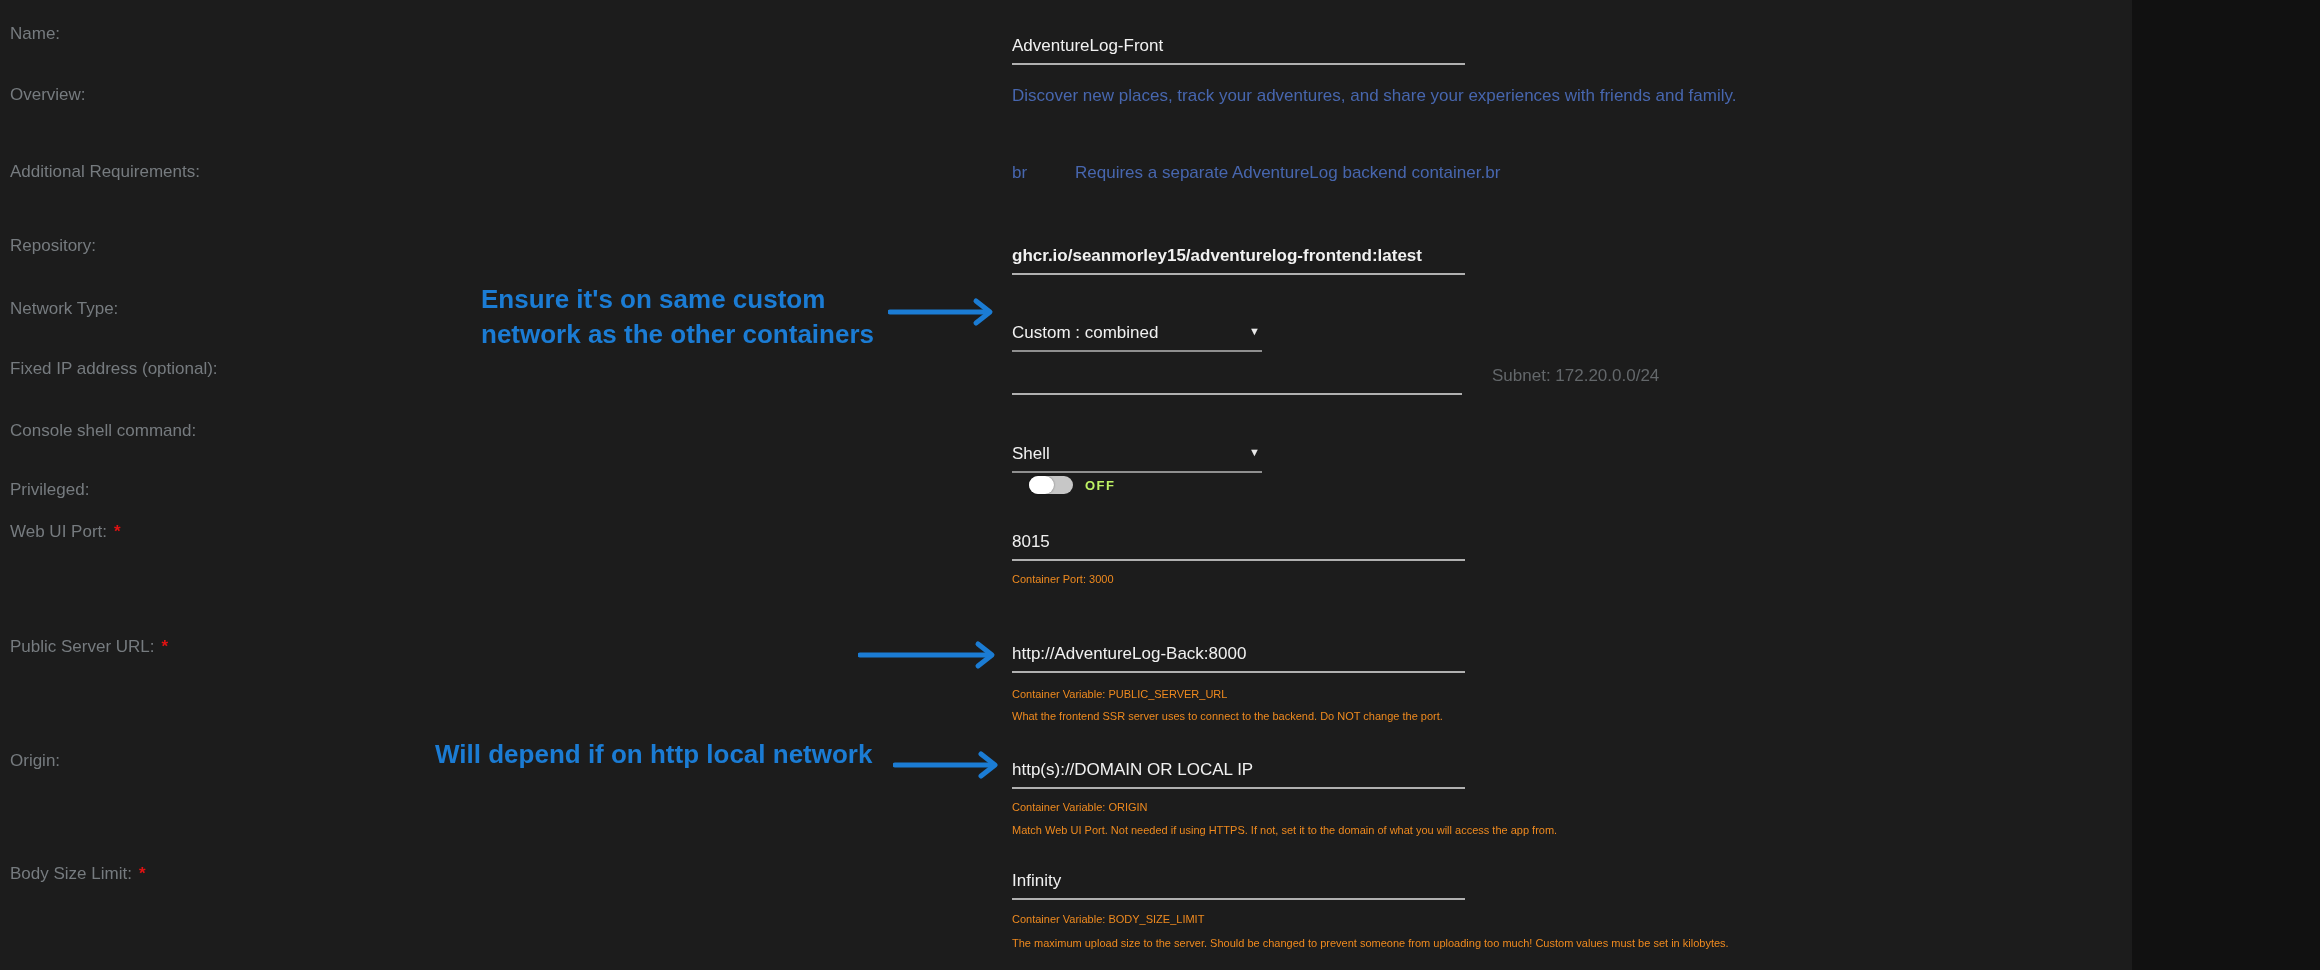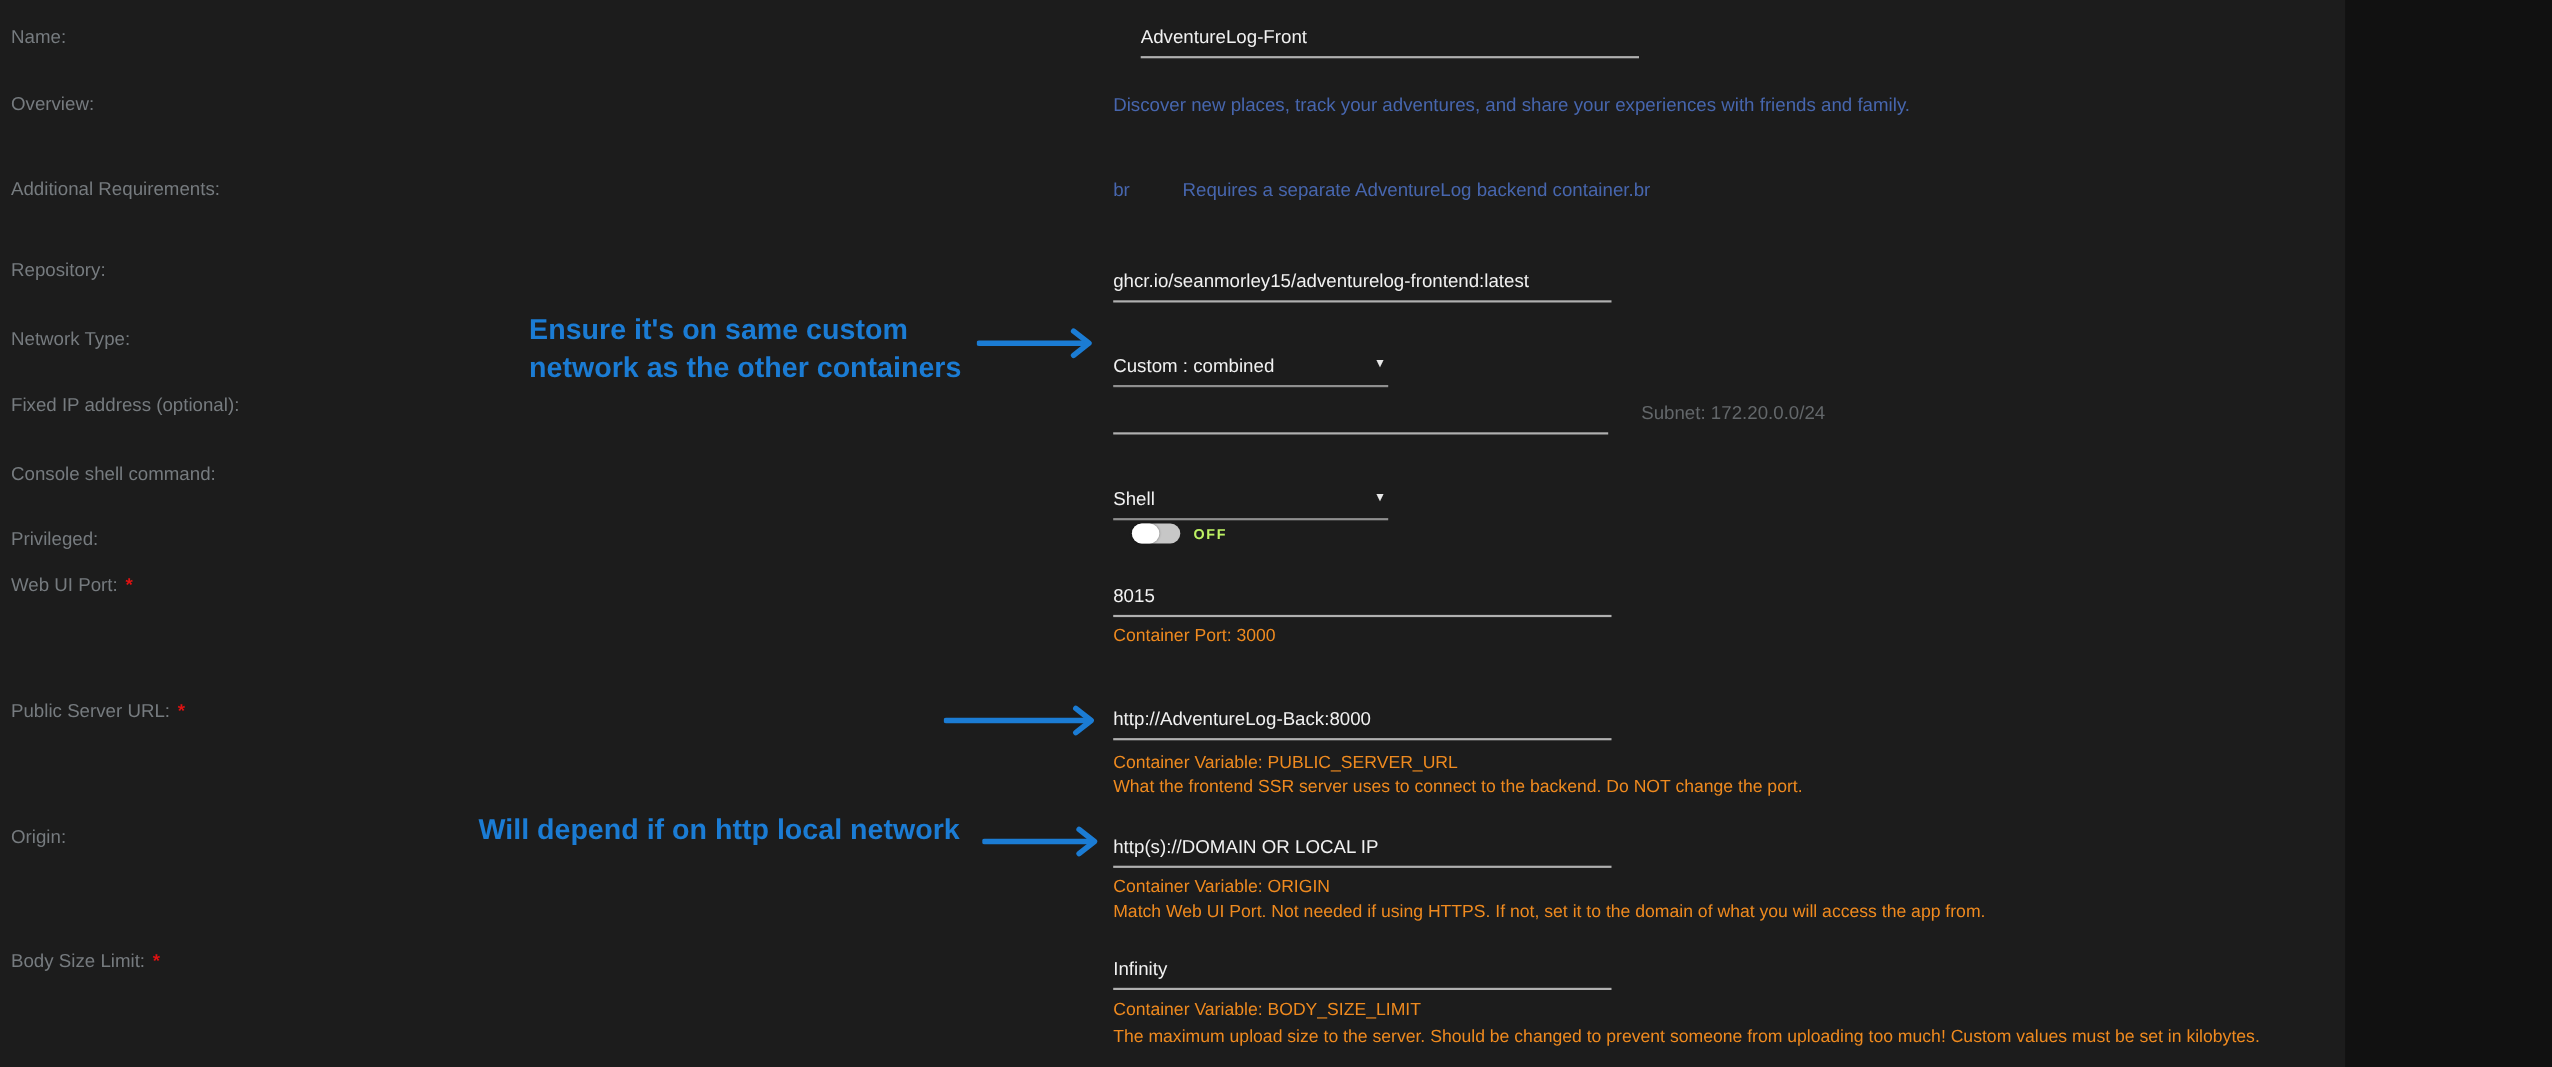--- a/index.html
+++ b/index.html
@@ -22,21 +22,21 @@
   .sel{
     position:absolute;left:1012px;width:250px;
     border-bottom:2px solid #8f8f8f;
     color:#f1f1f1;font-size:17px;line-height:20px;
     padding:0 0 7px 0;cursor:pointer;white-space:nowrap;margin-top:16px;
   }
   .sel .caret{
     position:absolute;right:2px;top:3px;font-size:11px;color:#e8e8e8;line-height:11px;
   }
   .bluetext{position:absolute;color:#4766ae;font-size:17px;line-height:20px;white-space:nowrap;}
-  .help{position:absolute;left:1012px;color:#ef8a1f;font-size:16px;line-height:20px;white-space:nowrap;}
+  .help{position:absolute;left:1012px;color:#ef8a1f;font-size:11px;line-height:20px;white-space:nowrap;}
   .note{position:absolute;color:#63676a;font-size:17px;line-height:20px;white-space:nowrap;}
   .ann{position:absolute;color:#1b7cd4;font-size:26px;font-weight:600;white-space:nowrap;}
   .arrow{position:absolute;}
   .switch{
     position:absolute;left:1029px;top:476px;width:44px;height:18px;border-radius:9px;
     background:#c7c7c7;cursor:pointer;
   }
   .switch .knob{
     position:absolute;left:0;top:0;width:25px;height:18px;border-radius:9px;
     background:#ffffff;box-shadow:0 0 2px rgba(0,0,0,.45);
@@ -56,28 +56,28 @@
   <div class="lbl" style="top:236px"><span>Repository:</span></div>
   <div class="lbl" style="top:299px"><span>Network Type:</span></div>
   <div class="lbl" style="top:359px"><span>Fixed IP address (optional):</span></div>
   <div class="lbl" style="top:421px"><span>Console shell command:</span></div>
   <div class="lbl" style="top:480px"><span>Privileged:</span></div>
   <div class="lbl" style="top:522px"><span>Web UI Port:</span><span class="req">*</span></div>
   <div class="lbl" style="top:637px"><span>Public Server URL:</span><span class="req">*</span></div>
   <div class="lbl" style="top:751px"><span>Origin:</span></div>
   <div class="lbl" style="top:864px"><span>Body Size Limit:</span><span class="req">*</span></div>
 
-  <input class="tin" style="top: 24px; margin-left: 25px;" readonly="" value="AdventureLog-Front">
+  <input class="tin" style="top: 36px;" readonly="" value="AdventureLog-Front">
 
   <div class="bluetext" style="left:1012px;top:86px">Discover new places, track your adventures, and share your experiences with friends and family.</div>
 
   <div class="bluetext" style="left:1012px;top:163px">br</div>
   <div class="bluetext" style="left:1075px;top:163px">Requires a separate AdventureLog backend container.br</div>
 
-  <input class="tin" style="top: 246px;" readonly="" value="ghcr.io/seanmorley15/adventurelog-frontend:latest">
+  <input class="tin" style="top: 246px; font-weight: bold;" readonly="" value="ghcr.io/seanmorley15/adventurelog-frontend:latest">
 
   <div class="sel" style="top:307px">
     <span>Custom : combined</span>
     <span class="caret">▼</span>
   </div>
 
   <input class="tin" style="top: 366px; width: 450px;" readonly="" value="">
   <div class="note" style="left:1492px;top:366px">Subnet: 172.20.0.0/24</div>
 
   <div class="sel" style="top:428px">

